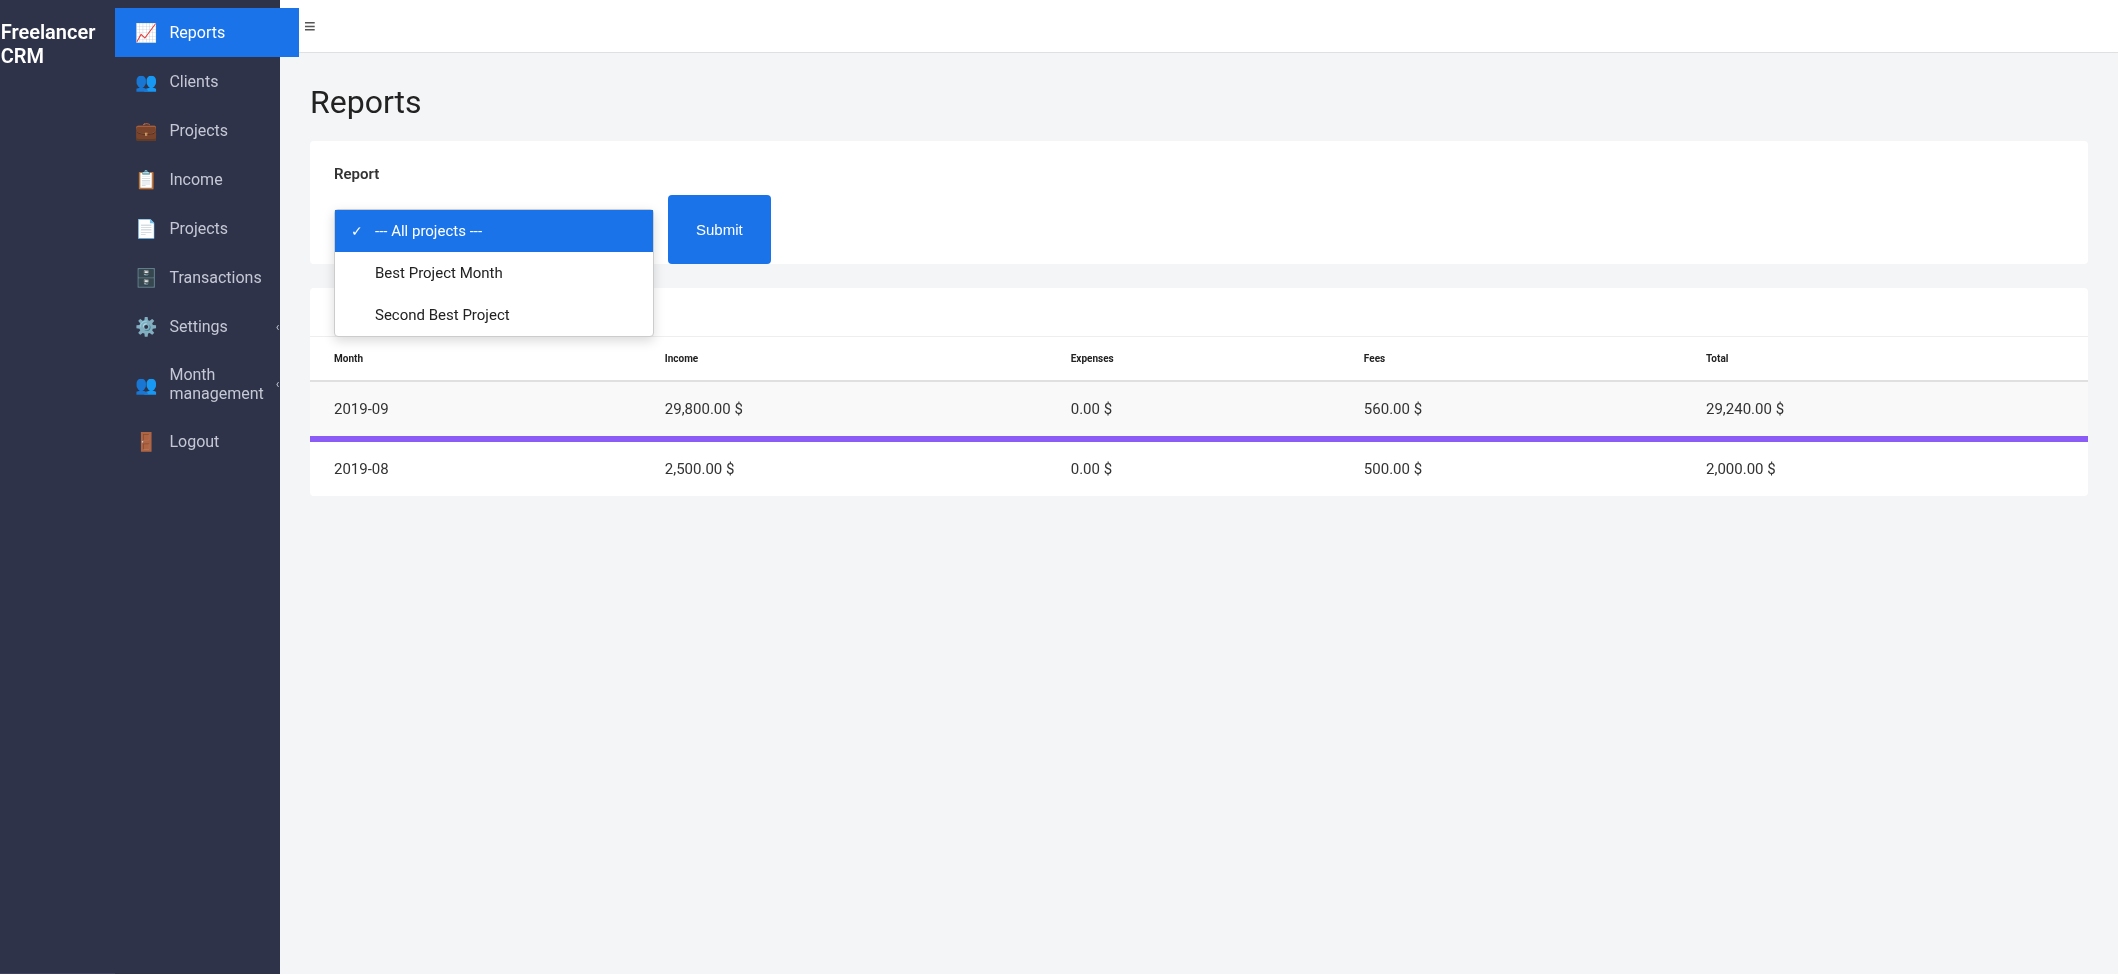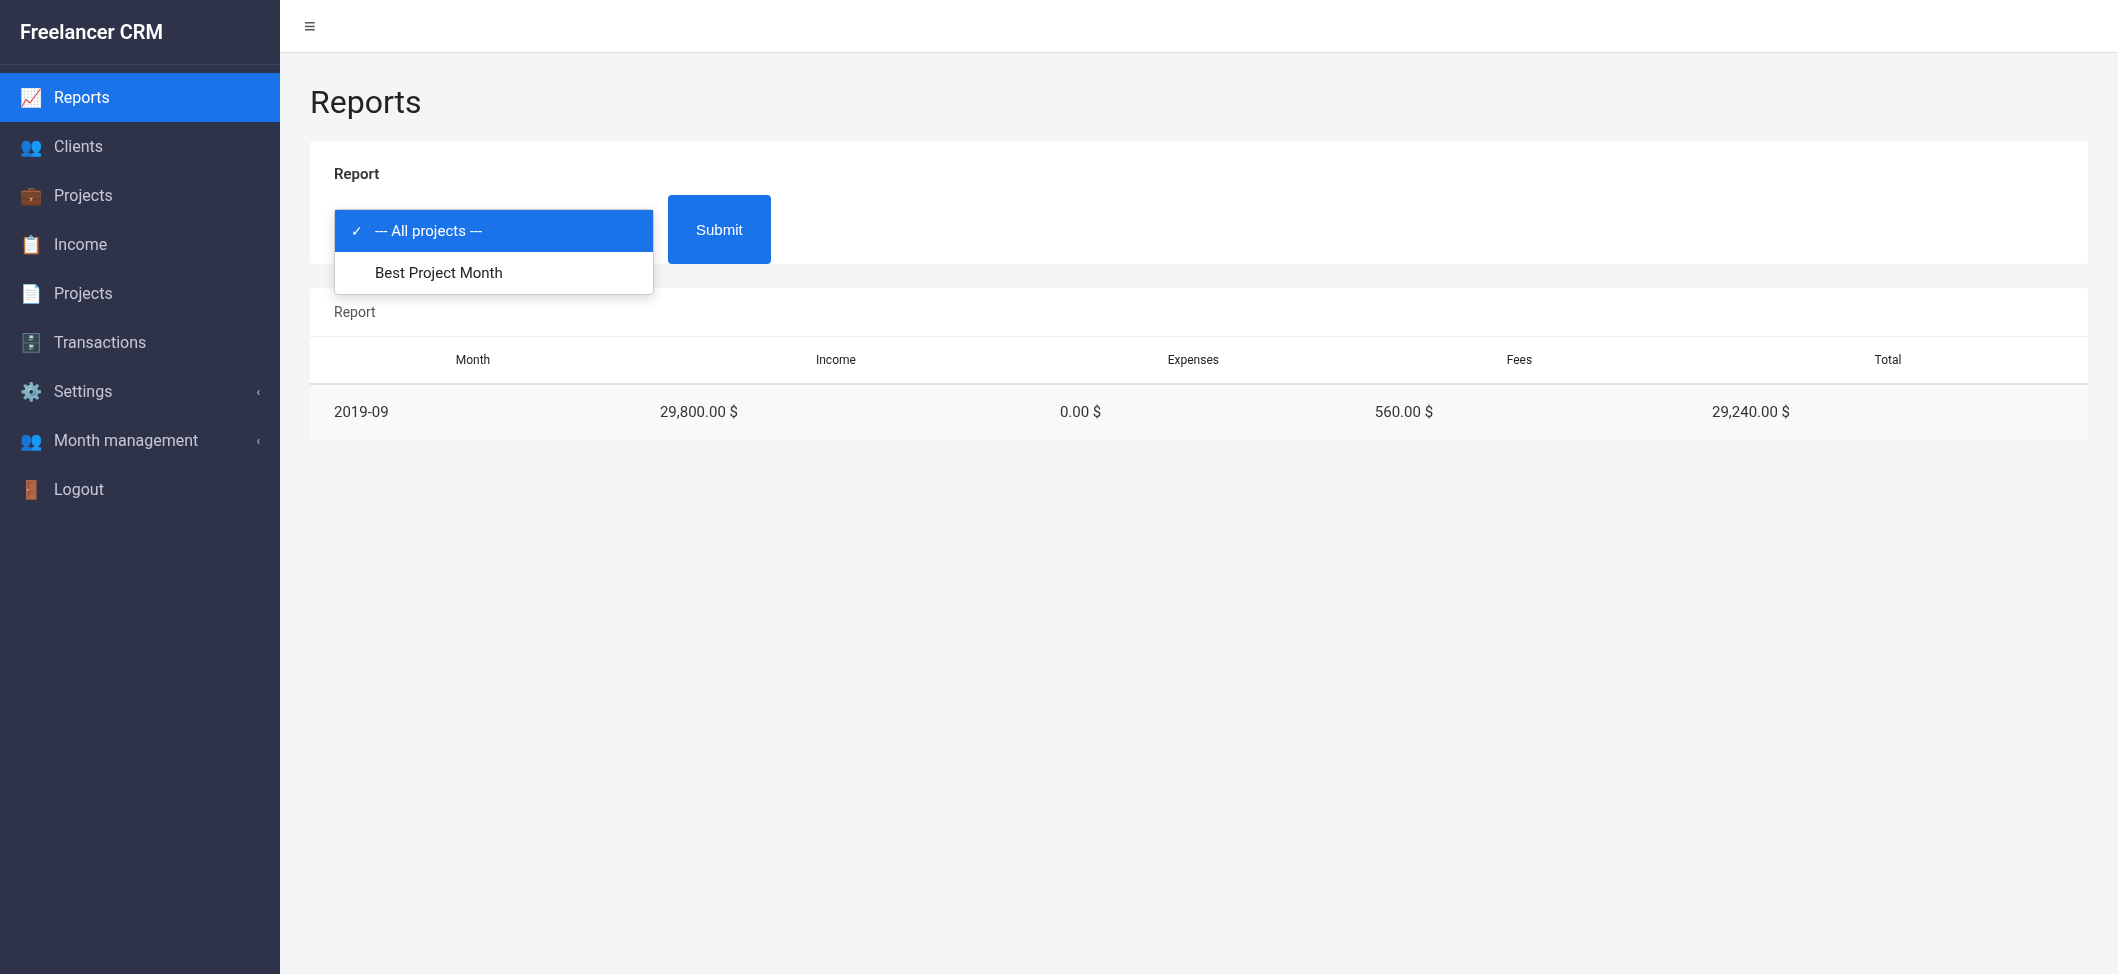--- a/index.html
+++ b/index.html
@@ -5,22 +5,23 @@
     * { margin: 0; padding: 0; box-sizing: border-box; }
     body { font-family: -apple-system, BlinkMacSystemFont, 'Segoe UI', Roboto, sans-serif; display: flex; height: 100vh; background: #f0f0f0; }
 
     
     .sidebar {
       width: 280px;
       min-width: 280px;
       background: #2f3349;
       color: #ccc;
       display: flex;
-      flex-direction: column;
+      flex-direction: row;
       height: 100vh;
+      justify-content: center;
     }
     .sidebar-logo {
       padding: 20px 20px 20px 20px;
       font-size: 20px;
       font-weight: 600;
       color: #fff;
       border-bottom: 1px solid #3d4262;
     }
     .sidebar-nav {
       flex: 1;
@@ -187,23 +188,23 @@
     }
     table {
       width: 100%;
       border-collapse: collapse;
     }
     thead tr {
       border-bottom: 2px solid #e0e0e0;
     }
     thead th {
       padding: 16px 24px;
-      text-align: center;
-      font-size: 12px;
-      font-weight: 400;
+      text-align: left;
+      font-size: 10px;
+      font-weight: 700;
       color: #222;
     }
     tbody tr {
       border-bottom: 6px solid #8b5cf6;
     }
     tbody tr:last-child { border-bottom: none; }
     tbody tr:nth-child(odd) { background: #f9f9f9; }
     tbody td {
       padding: 18px 24px;
       font-size: 15px;
@@ -286,20 +287,24 @@
 
           
           <div class="dropdown-overlay">
             <div class="dropdown-item selected">
               <span class="checkmark">✓</span>
               <span>--- All projects ---</span>
             </div>
             <div class="dropdown-item">
               <span class="checkmark"> </span>
               <span>Best Project Month</span>
+            </div>
+            <div class="dropdown-item">
+              <span class="checkmark"> </span>
+              <span>Second Best Project</span>
             </div>
           </div>
         </div>
 
         <button class="submit-btn">Submit</button>
       </div>
     </div>
 
     <div class="table-section">
       <div class="table-inner-label">Report</div>
@@ -315,18 +320,25 @@
         </thead>
         <tbody>
 
         <tr>
       <td>2019-09</td>
       <td>29,800.00 $</td>
       <td>0.00 $</td>
       <td>560.00 $</td>
       <td>29,240.00 $</td>
     </tr>
+            <tr>
+      <td>2019-08</td>
+      <td>2,500.00 $</td>
+      <td>0.00 $</td>
+      <td>500.00 $</td>
+      <td>2,000.00 $</td>
+    </tr>
           </tbody>
       </table>
     </div>
 
   </div>
 </div>
 
 </body></html>

